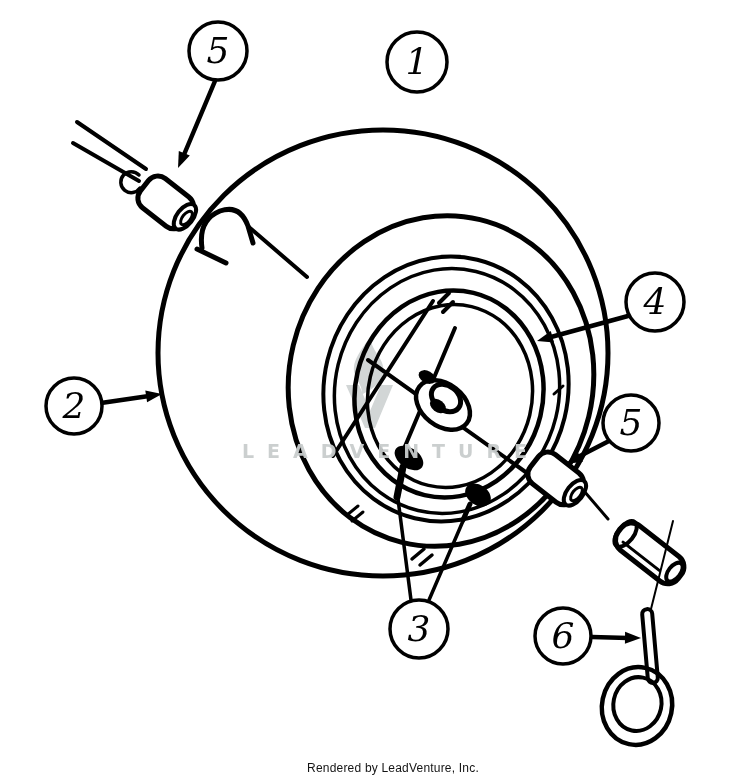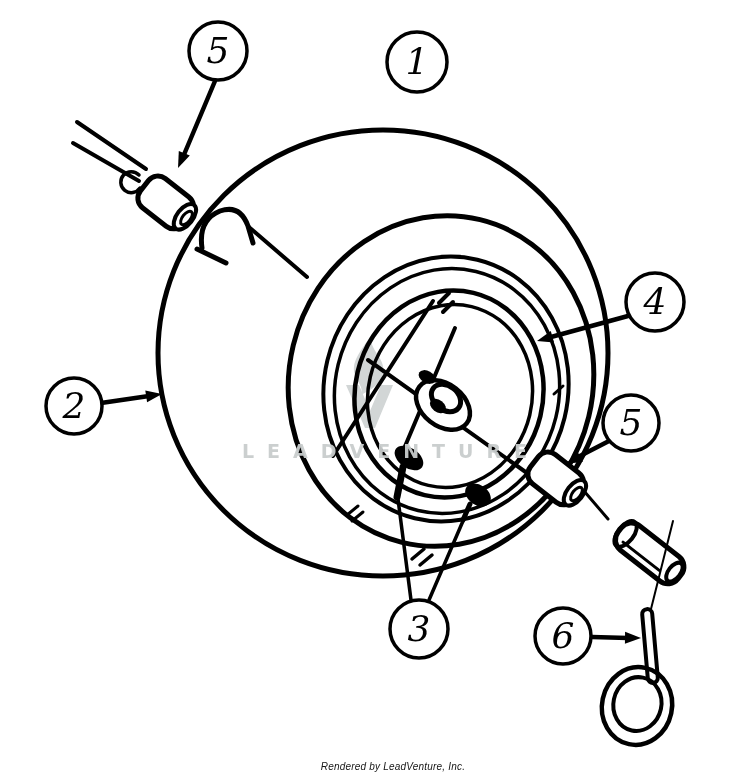--- a/index.html
+++ b/index.html
@@ -3,22 +3,22 @@
 <meta charset="utf-8">
 <style>
   html,body{margin:0;padding:0;background:#ffffff;}
   body{width:750px;height:783px;position:relative;overflow:hidden;
        font-family:"Liberation Sans", sans-serif;}
   #stage{position:absolute;left:0;top:0;width:750px;height:783px;}
   svg{display:block;}
   .callout-num{font-family:"DejaVu Serif", serif;font-style:italic;
                font-size:36px;fill:#000;}
   #footer-caption{position:absolute;top:761px;left:393px;
-       transform:translateX(-50%);font-size:10px;color:#141414;
-       white-space:nowrap;letter-spacing:0.2px;font-style:italic;}
+       transform:translateX(-50%);font-size:12px;color:#141414;
+       white-space:nowrap;letter-spacing:0.2px;}
 </style>
 </head>
 <body>
 
 <div id="stage">
 <svg width="750" height="783" viewBox="0 0 750 783">
 
   <g fill="#d2d6d6" stroke="none">
     <path d="M 370 337 C 359 353 351 363 355 375 C 357 382 364 387 361 395
              L 370 390 C 379 384 385 376 383 366 C 381 356 372 351 370 337 Z"></path>

